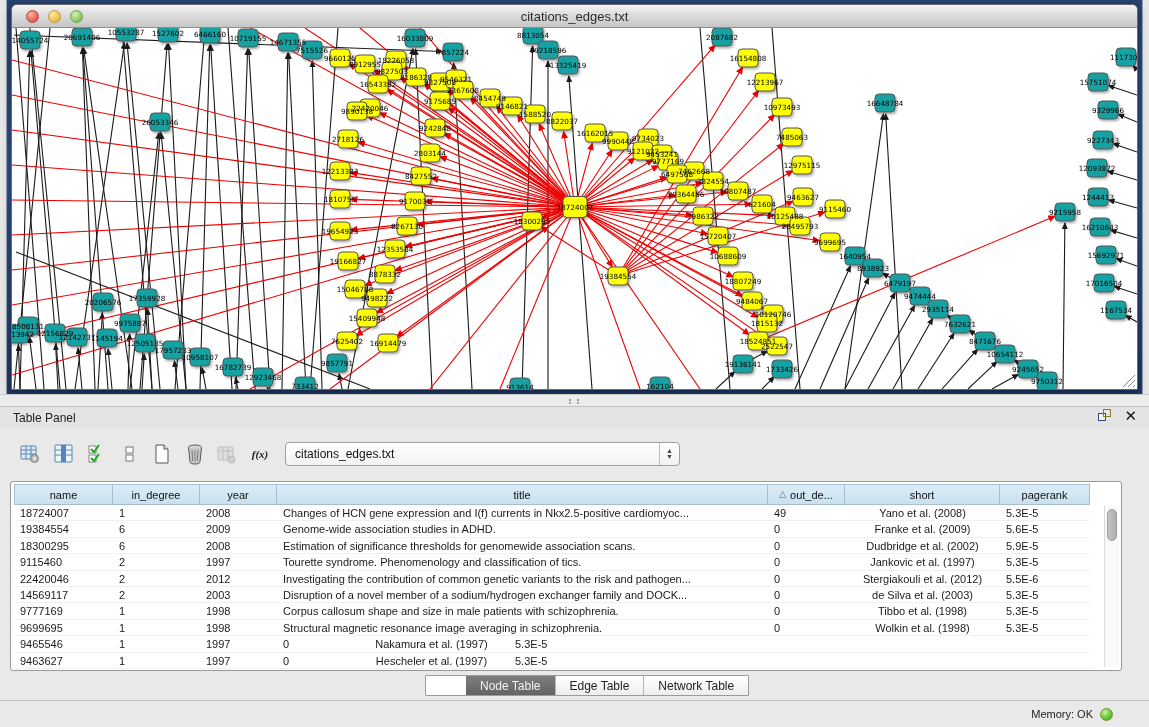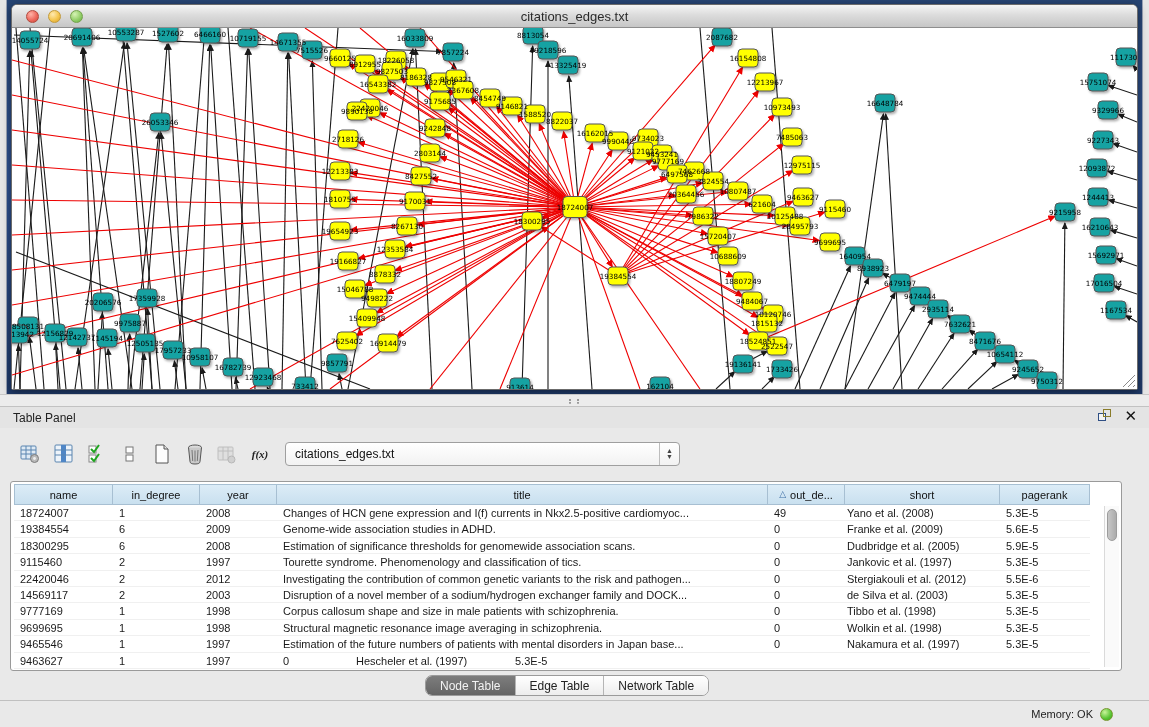--- a/index.html
+++ b/index.html
@@ -61,27 +61,27 @@
   .thead{position:absolute;left:3px;top:2px;height:21px;display:flex;}
   .th{height:21px;background:linear-gradient(180deg,#dcecf7,#c9e0ef);
       border:1px solid #a7bfd2;border-left:none;font-size:11px;color:#111;
       display:flex;align-items:center;justify-content:center;gap:4px;}
   .th:first-child{border-left:1px solid #a7bfd2;}
   .sort-tri{font-size:9px;color:#3f6fa5;line-height:9px;}
   .tbody{position:absolute;left:3px;top:23px;}
   .tr{display:flex;height:16.4px;border-bottom:1px solid #f0f0f0;}
   .td{font-size:11px;color:#1a1a1a;white-space:nowrap;overflow:hidden;
       padding:1px 4px 0 6px;line-height:15px;}
-  .td.center{text-align:left;padding-left:2px;padding-right:2px;}
+  .td.center{text-align:center;padding-left:2px;padding-right:2px;}
   .vscroll{position:absolute;right:2px;top:24px;bottom:3px;width:15px;background:#fafafa;border-left:1px solid #dadada;}
   .vthumb{position:absolute;left:2px;top:3px;width:10px;height:32px;border-radius:6px;
           background:linear-gradient(90deg,#c7c7c7,#ababab);border:1px solid #9c9c9c;}
 
   .tabs{position:absolute;left:425px;top:247px;height:21px;display:flex;border:1px solid #9b9b9b;
-        border-radius:7px;overflow:hidden;background:#fff;}
+        border-radius:1px;overflow:hidden;background:#fff;padding-left:40px;}
   .tab{height:100%;display:flex;align-items:center;justify-content:center;
        font-size:12px;color:#222;padding:0 14px;border-left:1px solid #b5b5b5;background:linear-gradient(180deg,#ffffff,#ededed);}
   .tab:first-child{border-left:none;}
   .tab.active{background:linear-gradient(180deg,#7d7d7d,#646464);color:#f3f3f3;}
 
   
   .statusbar{position:absolute;left:0;top:700px;width:1149px;height:27px;background:#e9e9e9;
              border-top:1px solid #c0c0c0;display:flex;align-items:center;justify-content:flex-end;
              gap:7px;padding-right:36px;font-size:11px;color:#222;}
   .mem-dot{width:13px;height:13px;border-radius:50%;border:1px solid #76972f;
@@ -684,21 +684,21 @@
             <div class="td" style="width: 77px;">0</div>
             <div class="td center" style="width: 155px;">Franke et al. (2009)</div>
             <div class="td" style="width: 90px;">5.6E-5</div>
           </div>
           <div class="tr">
             <div class="td" style="width: 99px;">18300295</div>
             <div class="td" style="width: 87px;">6</div>
             <div class="td" style="width: 77px;">2008</div>
             <div class="td" style="width: 491px;">Estimation of significance thresholds for genomewide association scans.</div>
             <div class="td" style="width: 77px;">0</div>
-            <div class="td center" style="width: 155px;">Dudbridge et al. (2005)</div>
+            <div class="td center" style="width: 155px;">Dudbridge et al. (2002)</div>
             <div class="td" style="width: 90px;">5.9E-5</div>
           </div>
           <div class="tr">
             <div class="td" style="width: 99px;">9115460</div>
             <div class="td" style="width: 87px;">2</div>
             <div class="td" style="width: 77px;">1997</div>
             <div class="td" style="width: 491px;">Tourette syndrome. Phenomenology and classification of tics.</div>
             <div class="td" style="width: 77px;">0</div>
             <div class="td center" style="width: 155px;">Jankovic et al. (1997)</div>
             <div class="td" style="width: 90px;">5.3E-5</div>
@@ -736,21 +736,20 @@
             <div class="td" style="width: 77px;">1998</div>
             <div class="td" style="width: 491px;">Structural magnetic resonance image averaging in schizophrenia.</div>
             <div class="td" style="width: 77px;">0</div>
             <div class="td center" style="width: 155px;">Wolkin et al. (1998)</div>
             <div class="td" style="width: 90px;">5.3E-5</div>
           </div>
           <div class="tr">
             <div class="td" style="width: 99px;">9465546</div>
             <div class="td" style="width: 87px;">1</div>
             <div class="td" style="width: 77px;">1997</div>
-            <div class="td" style="width: 491px;">Estimation of the future numbers of patients with mental disorders in Japan base...</div>
             <div class="td" style="width: 77px;">0</div>
             <div class="td center" style="width: 155px;">Nakamura et al. (1997)</div>
             <div class="td" style="width: 90px;">5.3E-5</div>
           </div>
           <div class="tr">
             <div class="td" style="width: 99px;">9463627</div>
             <div class="td" style="width: 87px;">1</div>
             <div class="td" style="width: 77px;">1997</div>
             <div class="td" style="width: 77px;">0</div>
             <div class="td center" style="width: 155px;">Hescheler et al. (1997)</div>

